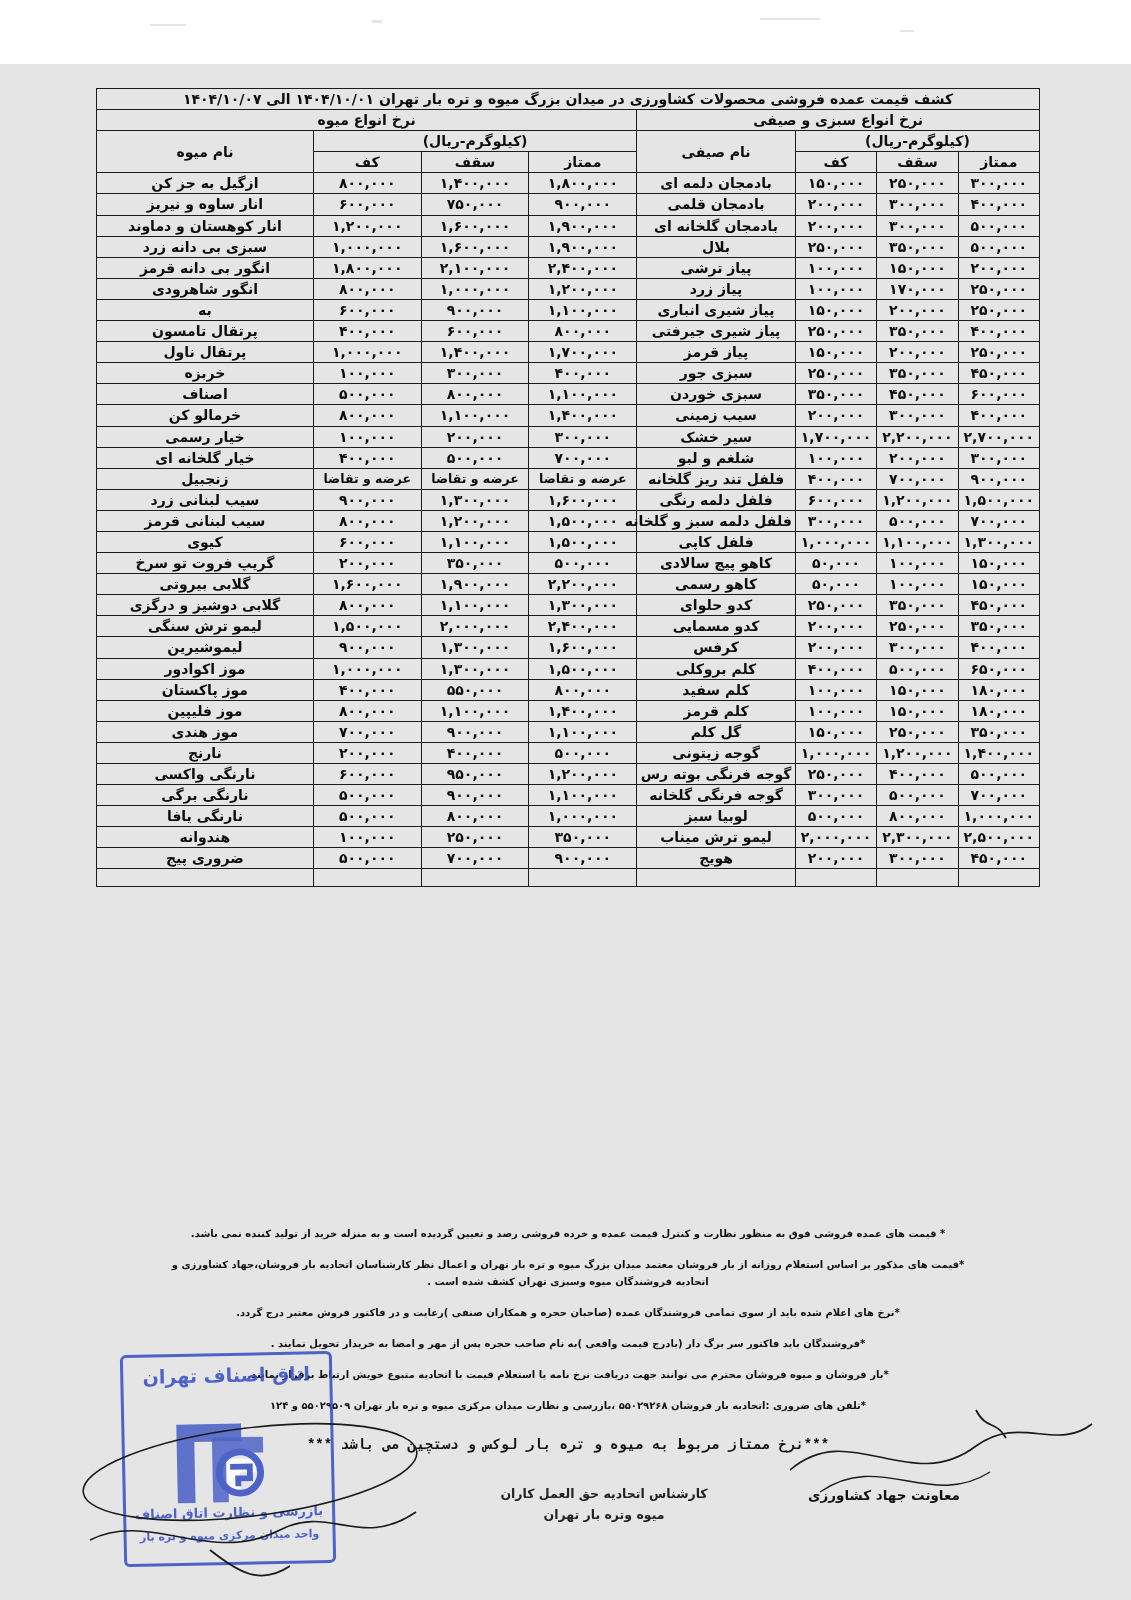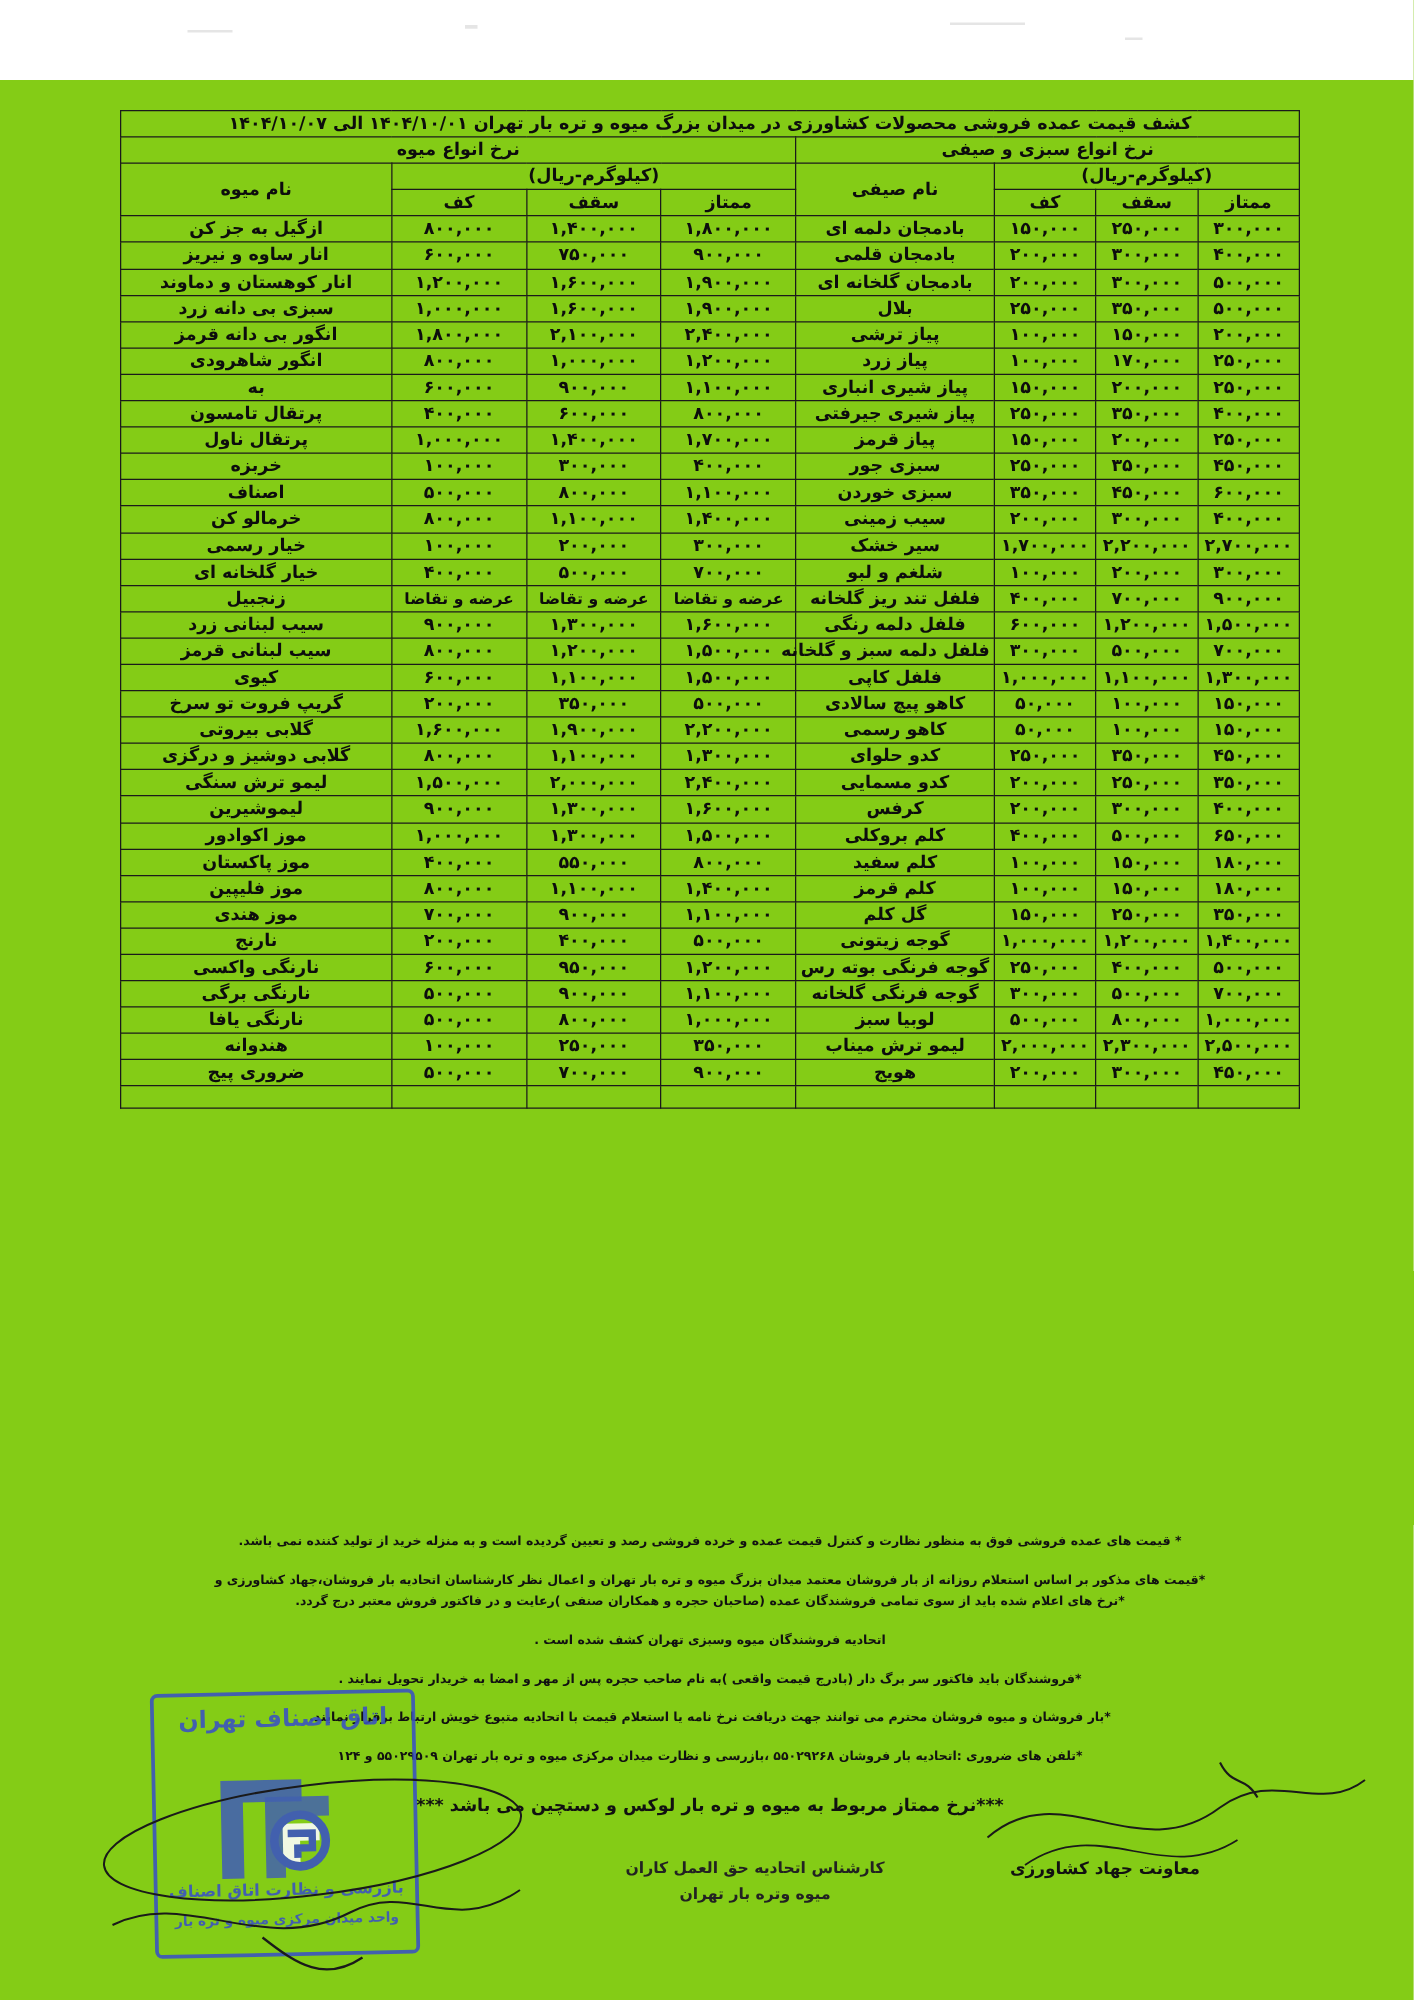--- a/index.html
+++ b/index.html
@@ -7,21 +7,21 @@
   html, body {
     margin: 0; padding: 0;
     background: #fbfbfa;
     font-family: "DejaVu Sans", "Liberation Sans", sans-serif;
   }
   .page {
     position: relative;
     width: 1131px;
     height: 1600px;
     margin: 0 auto;
-    background: #84cc16;
+    background: #e5e5e5;
     overflow: hidden;
   }
   
   .scan-edge-top {
     position: absolute; top: 0; left: 0; right: 0; height: 64px;
     background: #ffffff;
   }
   .scan-mark {
     position: absolute;
     background: #dcdcdc;
@@ -113,20 +113,21 @@
     margin: 0 0 16px 0;
     text-align: center;
   }
   .note.n2 { margin-bottom: 2px; }
   .note.cont { text-align: center; margin-bottom: 16px; }
   .note.phones { margin-bottom: 22px; }
   .note.star {
     text-align: center;
     margin-bottom: 18px;
     font-size: 14px;
+    font-family: Liberation Mono, monospace;
   }
 
   .signatures {
     position: absolute;
     top: 1484px;
     left: 96px;
     width: 944px;
     direction: rtl;
     display: flex;
     justify-content: flex-start;
@@ -569,22 +570,22 @@
             <td class="empty-row"></td>
             <td class="empty-row"></td>
           </tr>
         </tbody>
     </table>
   </div>
 
   <div class="notes">
     <p class="note">* قیمت های عمده فروشی فوق به منظور نظارت و کنترل قیمت عمده و خرده فروشی رصد و تعیین گردیده است و به منزله خرید از تولید کننده نمی باشد.</p>
     <p class="note n2">*قیمت های مذکور بر اساس استعلام روزانه از بار فروشان معتمد میدان بزرگ میوه و تره بار تهران و اعمال نظر کارشناسان اتحادیه بار فروشان،جهاد کشاورزی و</p>
+    <p class="note cont">اتحادیه فروشندگان میوه وسبزی تهران کشف شده  است .</p>
     <p class="note">*نرخ های اعلام شده باید از سوی تمامی فروشندگان عمده (صاحبان حجره و همکاران صنفی )رعایت و در فاکتور فروش معتبر درج گردد.</p>
-    <p class="note cont">اتحادیه فروشندگان میوه وسبزی تهران کشف شده  است .</p>
     <p class="note">*فروشندگان باید فاکتور سر برگ دار (بادرج قیمت واقعی )به نام صاحب حجره پس از مهر و امضا به خریدار تحویل نمایند .</p>
     <p class="note">*بار فروشان و میوه فروشان محترم می توانند جهت دریافت نرخ نامه یا استعلام قیمت با اتحادیه متبوع خویش ارتباط برقرار نمایند.</p>
     <p class="note phones">*تلفن های ضروری :اتحادیه بار فروشان   ۵۵۰۲۹۲۶۸   ،بازرسی و نظارت میدان مرکزی میوه و تره بار  تهران  ۵۵۰۲۹۵۰۹  و  ۱۲۴</p>
     <p class="note star">***نرخ ممتاز مربوط به میوه و تره بار لوکس و دستچین می باشد ***</p>
   </div>
 
   <div class="signatures">
     <div class="sig-block sig-a">
       <div>معاونت جهاد کشاورزی</div>
     </div>

